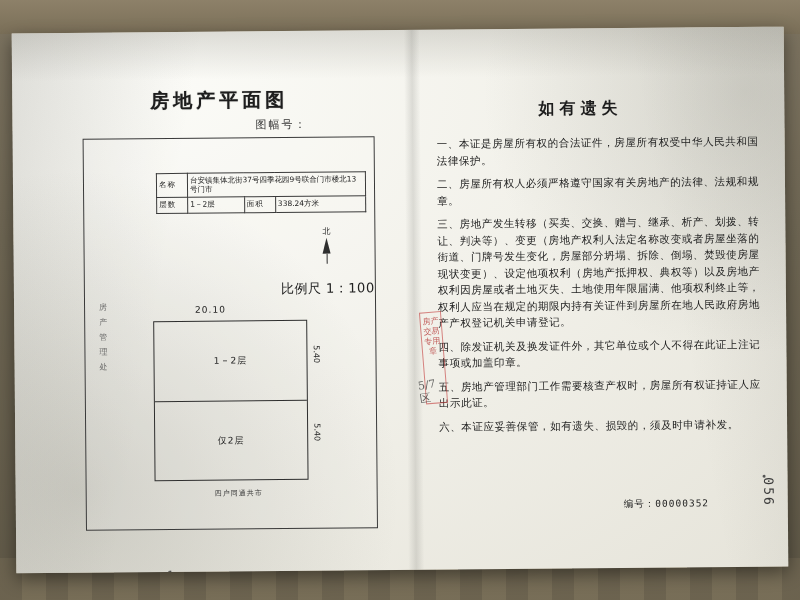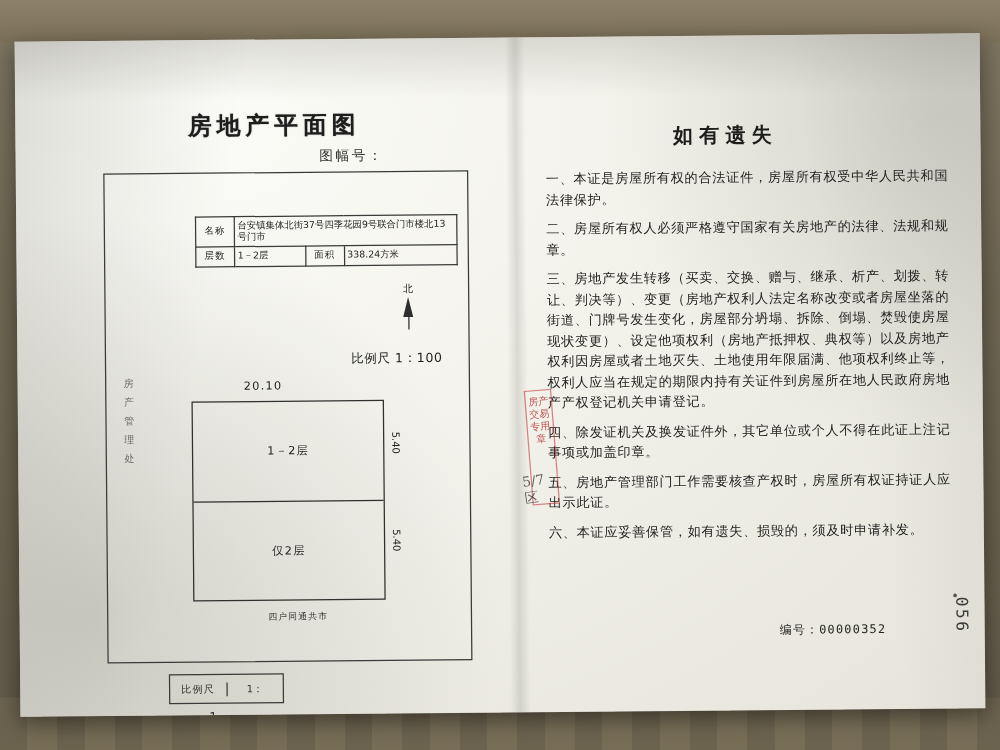--- a/index.html
+++ b/index.html
@@ -113,21 +113,21 @@
     border: 1px solid #3a3a3a;
     border-collapse: collapse;
     font-size: 7.5px;
     color: #222;
   }
   #info-table td {
     border: 1px solid #3a3a3a;
     padding: 3px 2px;
     line-height: 1.15;
   }
-  .lbl-cell { width: 26px; text-align: center; letter-spacing: 1px; }
+  .lbl-cell { width: 26px; text-align: left; letter-spacing: 1px; }
   .val-cell { padding-left: 3px; }
 
   
   #compass {
     position: absolute;
     left: 222px; top: 88px;
     width: 40px; text-align: center;
     font-size: 8px; color: #222;
   }
   #compass .needle {
@@ -137,21 +137,21 @@
     border-right: 4px solid transparent;
     border-bottom: 16px solid #2e2e2e;
   }
   #compass .stem {
     width: 1px; height: 10px; margin: 0 auto;
     background: #2e2e2e;
   }
   #scale-ratio {
     position: absolute;
     left: 196px; top: 142px;
-    font-size: 10px; color: #222; letter-spacing: .5px;
+    font-size: 13px; color: #222; letter-spacing: .5px;
   }
 
   
   #bldg {
     position: absolute;
     left: 68px; top: 182px;
     width: 152px; height: 158px;
     border: 1.4px solid #2f2f2f;
   }
   #bldg .row {
@@ -339,24 +339,20 @@
           <div class="row">仅2层</div>
         </div>
 
         <div class="dim-side cn" id="dim-r1">5.40</div>
         <div class="dim-side cn" id="dim-r2">5.40</div>
 
         <div id="entry-note" class="cn">四户同通共市</div>
 
         <div id="side-vert" class="cn">房产管理处</div>
 
-        <div id="ratio-box">
-          <div class="a cn">比例尺</div>
-          <div class="b cn">1：</div>
-        </div>
 
         <div id="tick-mark" class="cn">1</div>
       </div>
     </div>
 
     <div id="right-pane">
       <div id="notice-title" class="cn">如有遗失</div>
 
       <div id="notice-body">
         <p class="cn">一、本证是房屋所有权的合法证件，房屋所有权受中华人民共和国法律保护。</p>

